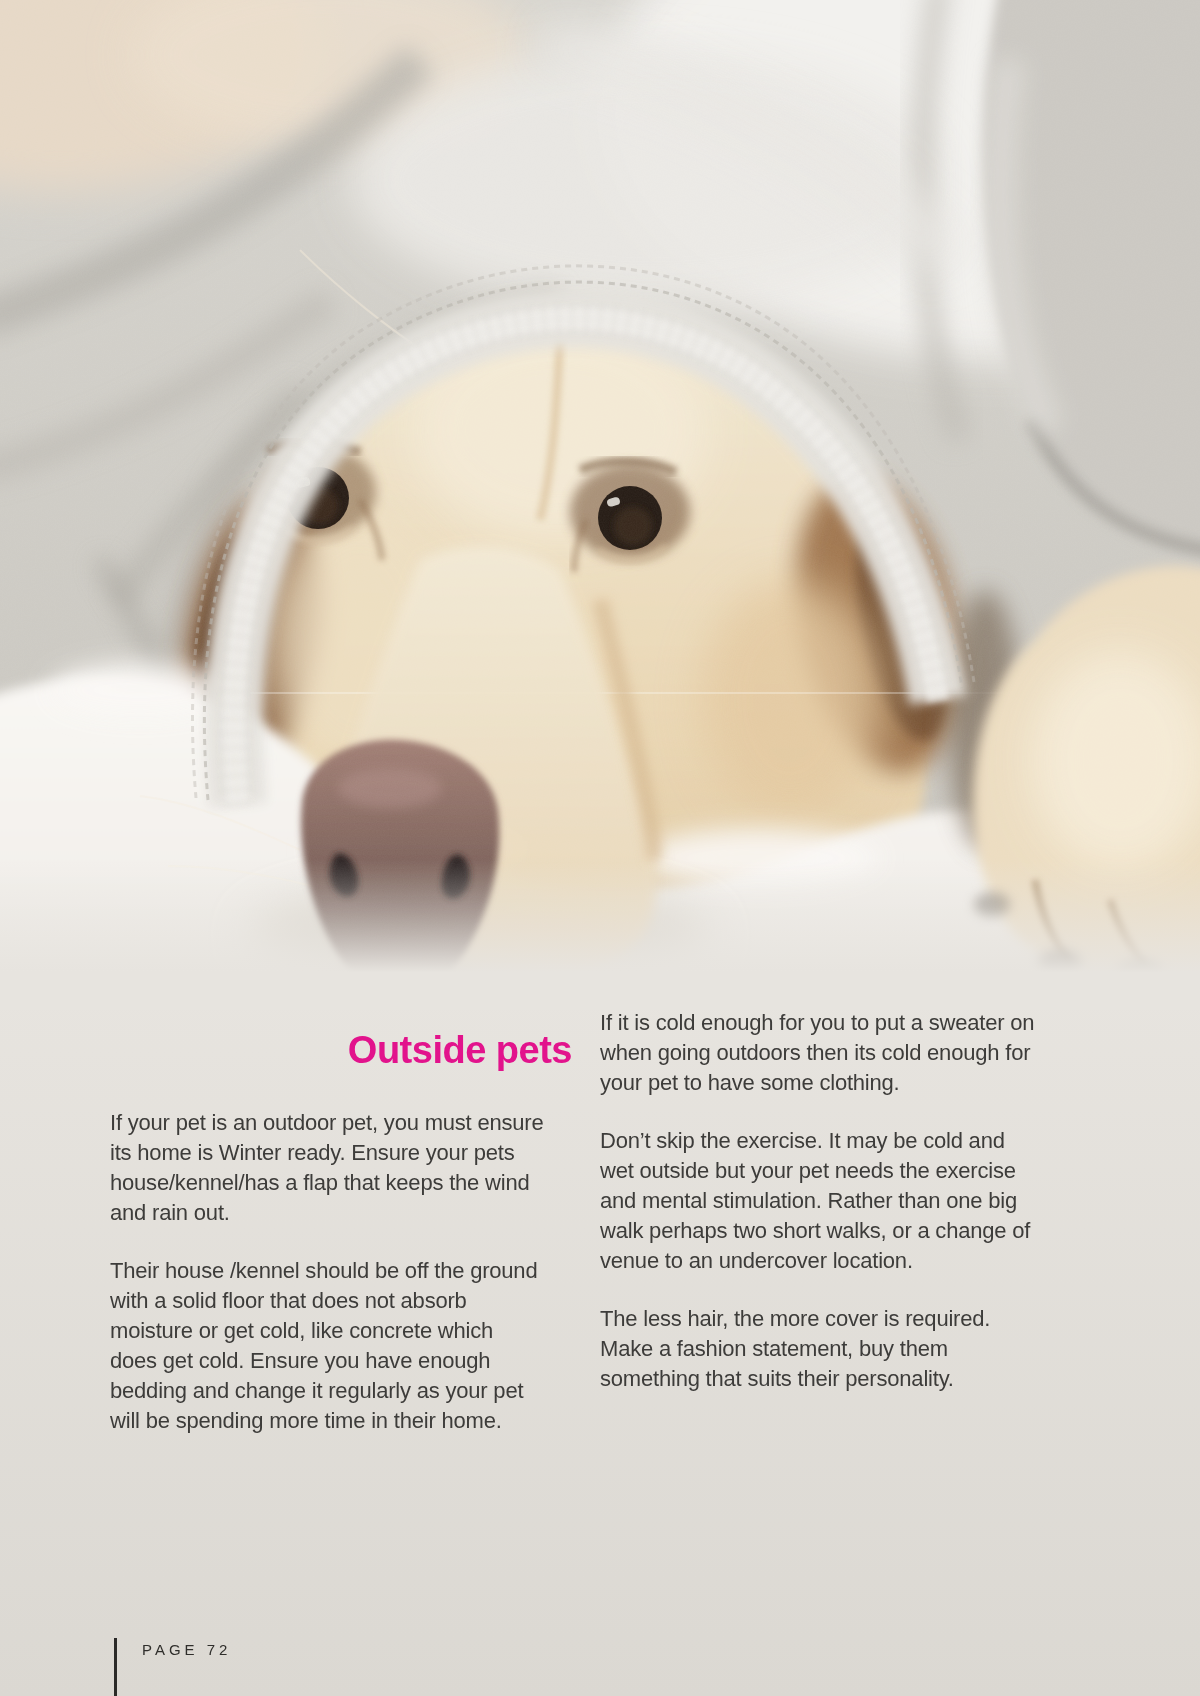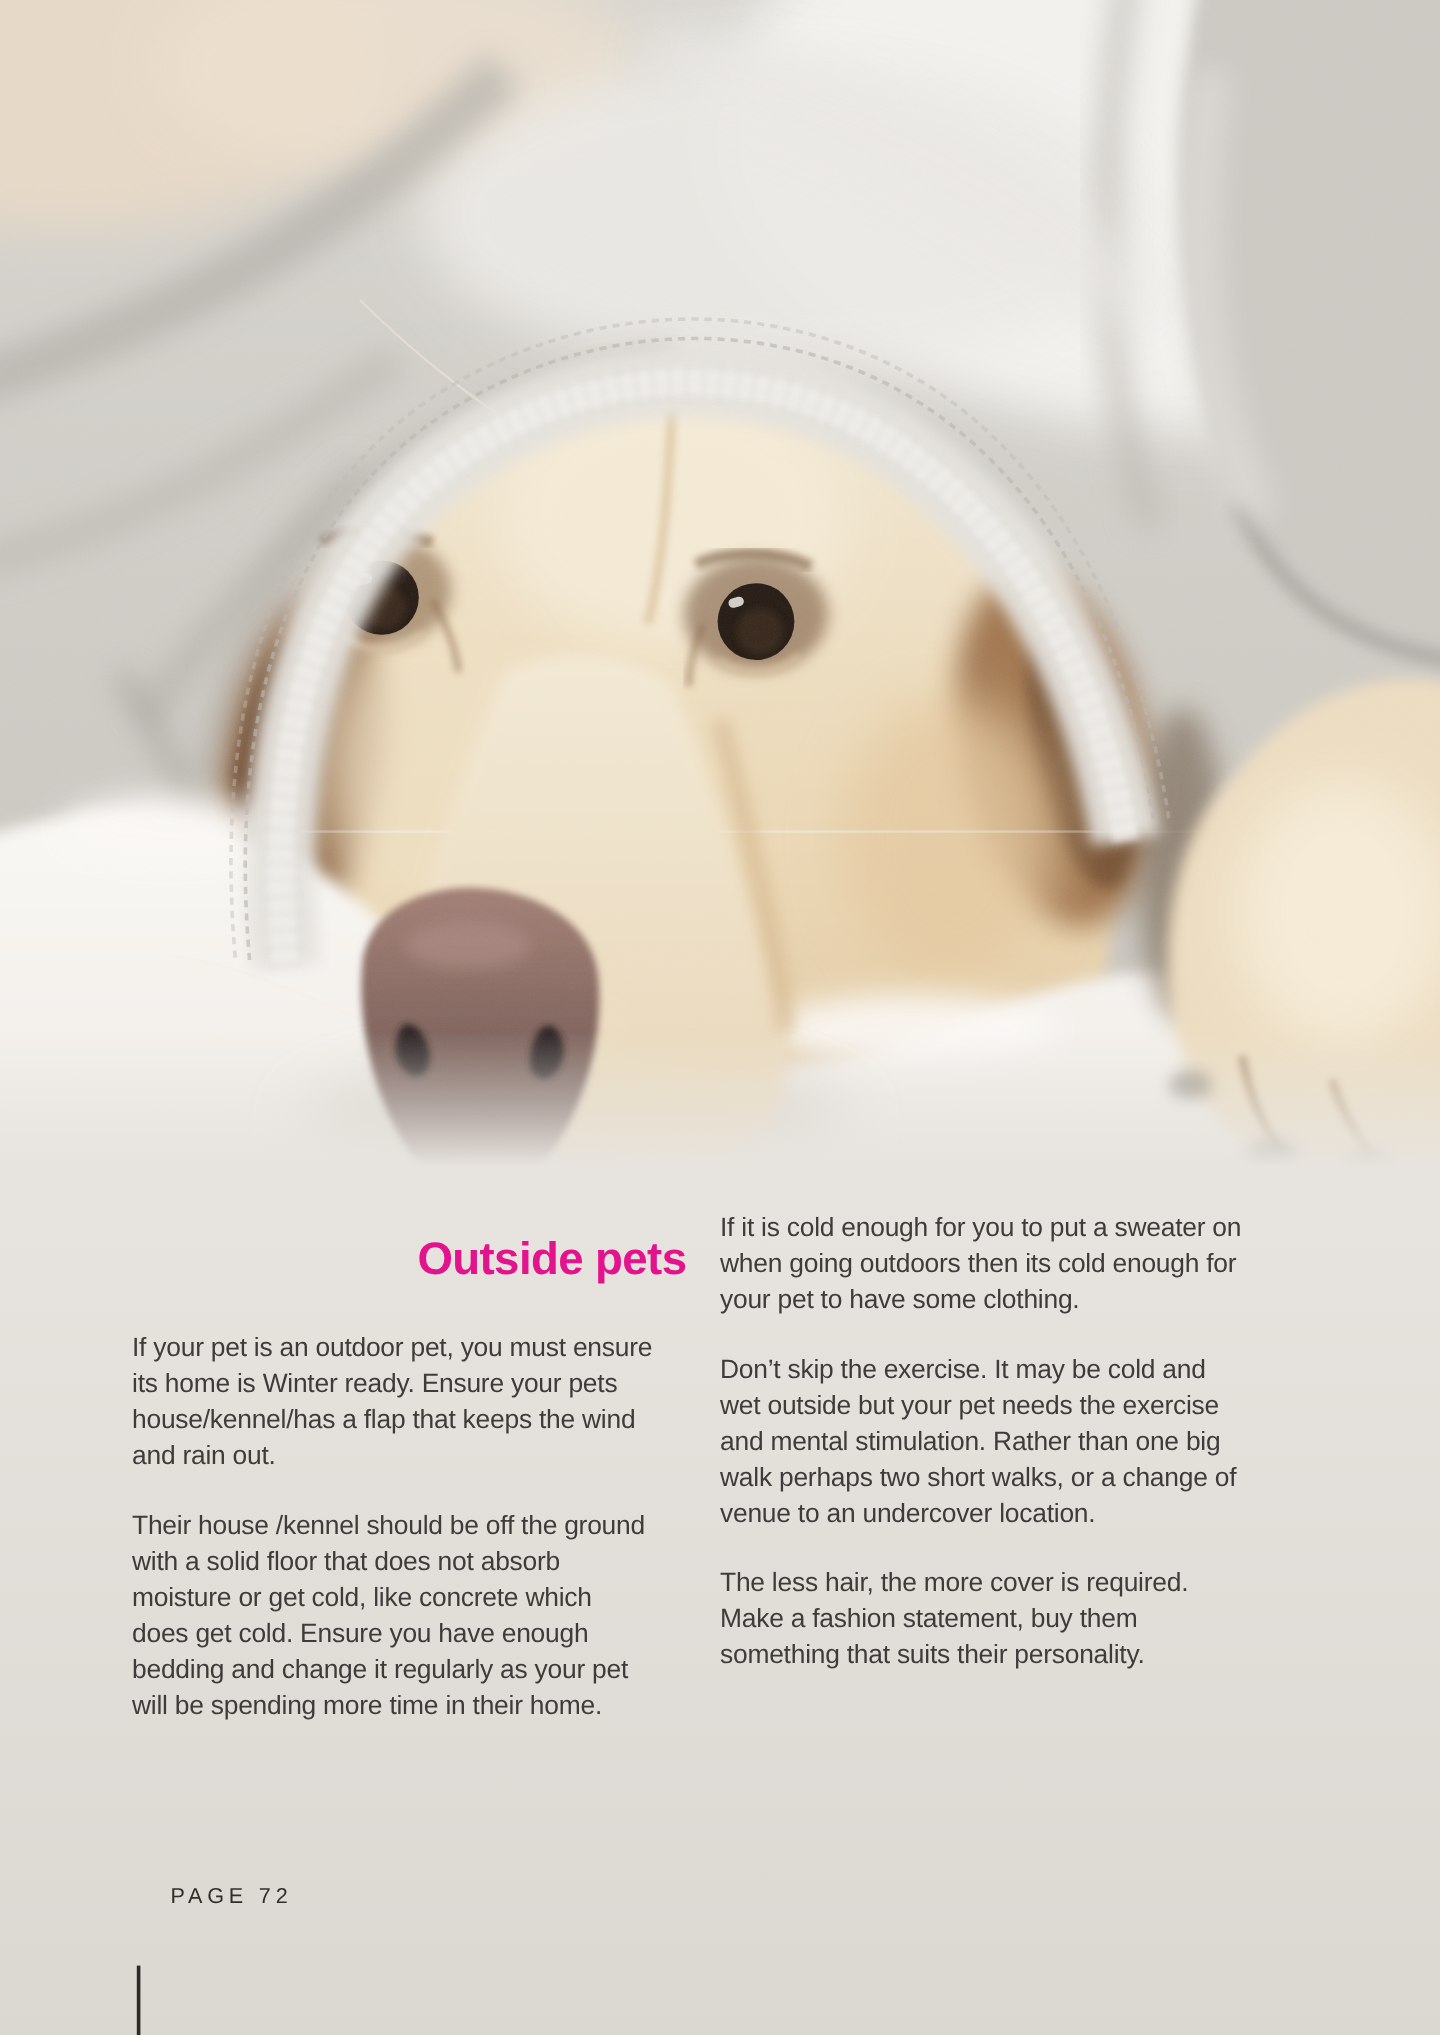--- a/index.html
+++ b/index.html
@@ -26,22 +26,22 @@
     margin:0 0 28px 0;
     font-size:22px; line-height:30px; letter-spacing:-0.2px;
     color: var(--body-text, #3d3c3a);
     white-space:pre-wrap;
   }
   .footer-rule {
     position:absolute; left:114px; top:1638px;
     width:3px; height:58px; background:#2b2a28;
   }
   .page-number {
-    position:absolute; left:142px; top:1570px;
-    font-size:18px; letter-spacing:4px;
+    position:absolute; left:142px; top:1641px;
+    font-size:15px; letter-spacing:4px;
     color: var(--footer-text, #2f2e2b);
   }
 </style>
 </head>
 <body>
 
 <div class="page">
 
   <svg class="photo" viewBox="0 0 1200 1010" width="1200" height="1010" aria-hidden="true">
     <defs>

